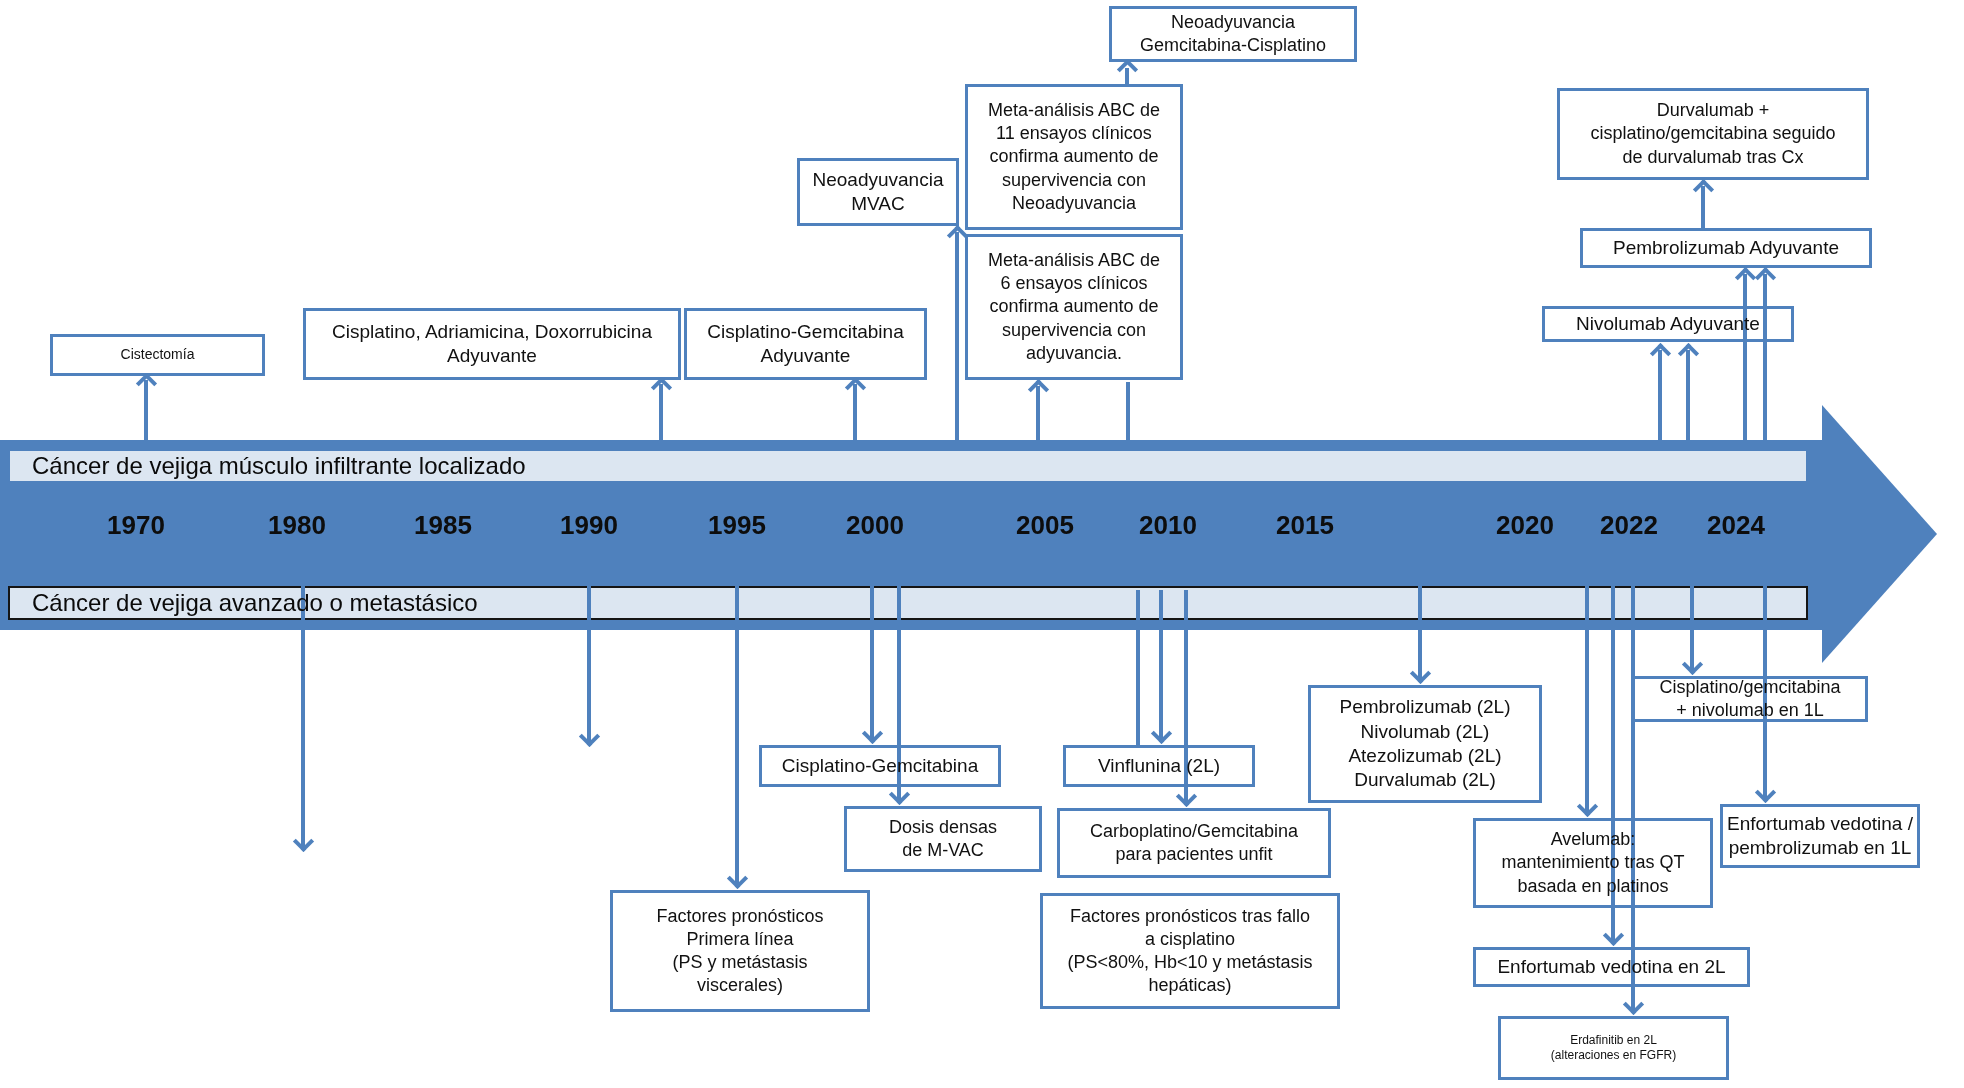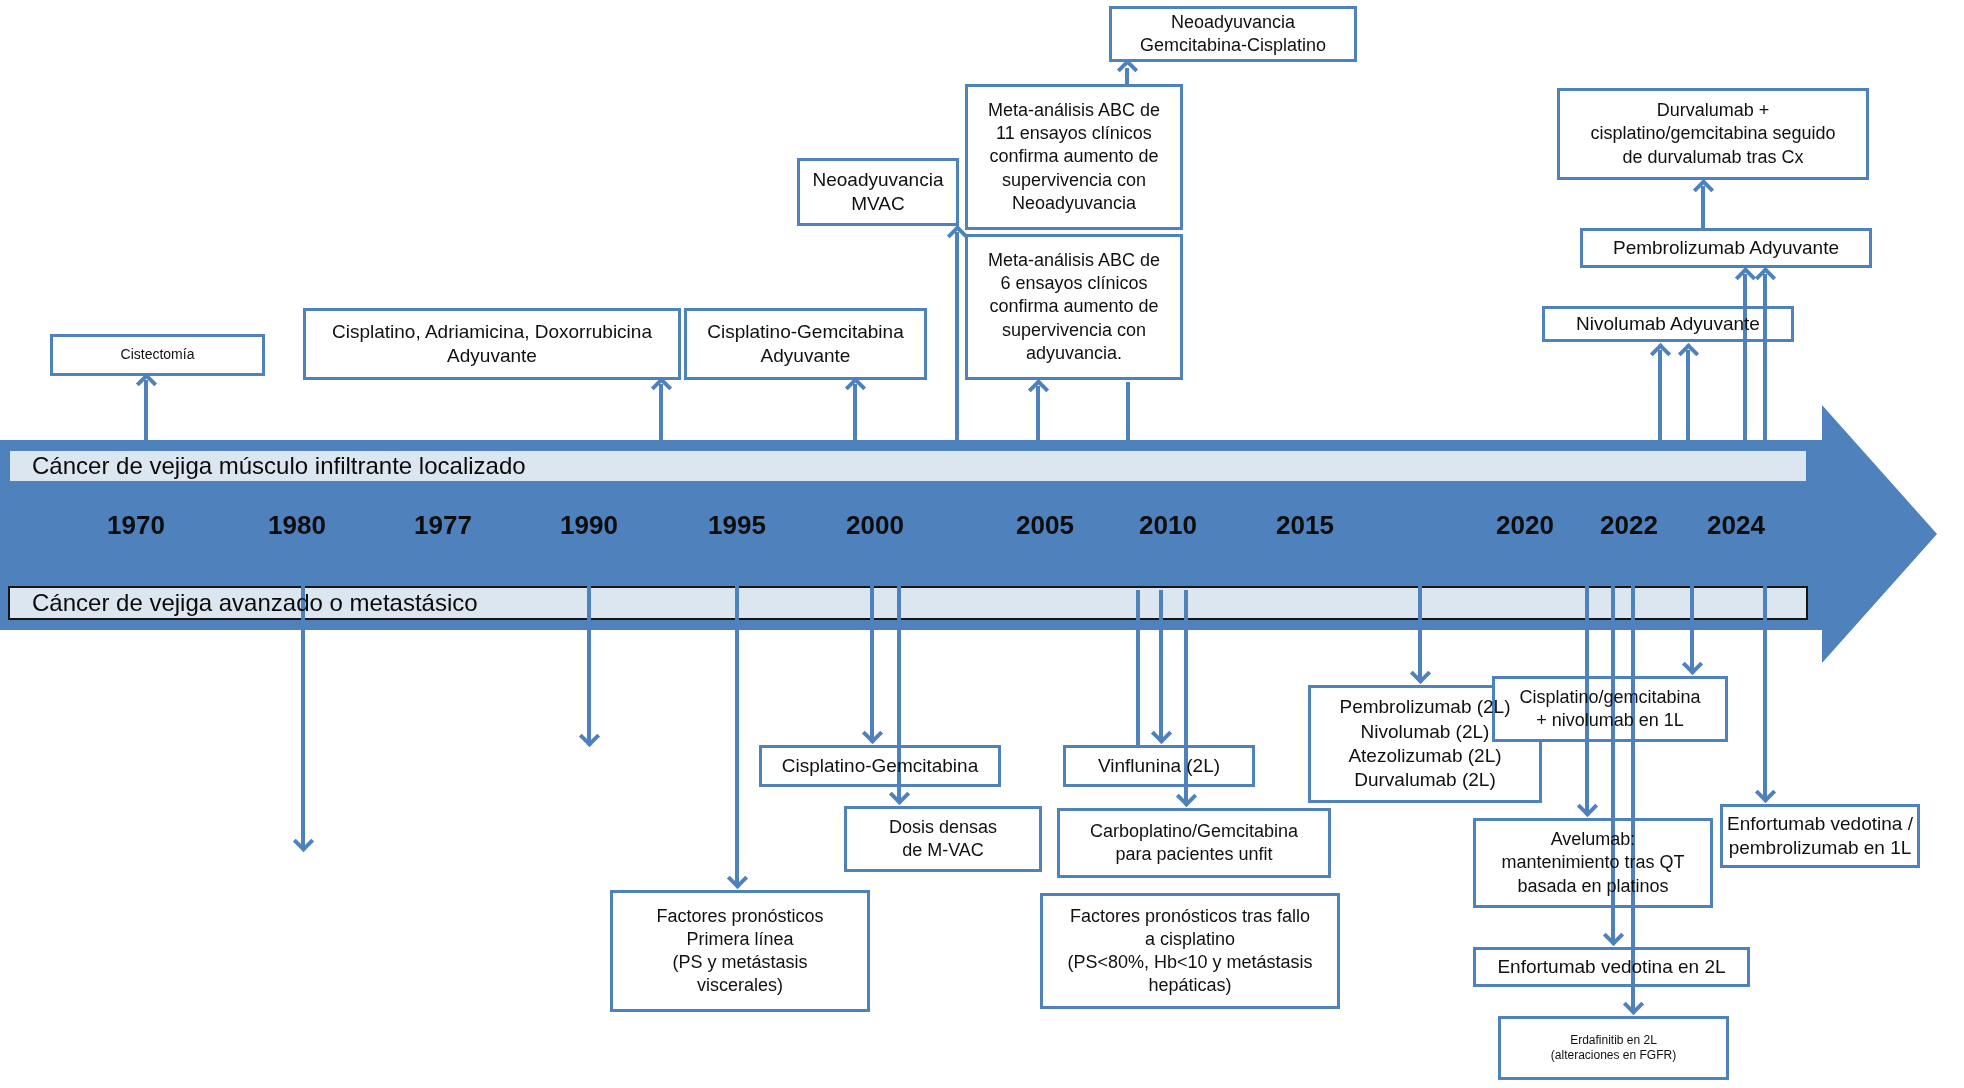--- a/index.html
+++ b/index.html
@@ -42,21 +42,21 @@
 
   <div class="band band-top">
     <span>Cáncer de vejiga músculo infiltrante localizado</span>
   </div>
   <div class="band band-bottom">
     <span>Cáncer de vejiga avanzado o metastásico</span>
   </div>
 
   <span class="year" style="left:136px">1970</span>
   <span class="year" style="left:297px">1980</span>
-  <span class="year" style="left:443px">1977</span>
+  <span class="year" style="left:443px">1985</span>
   <span class="year" style="left:589px">1990</span>
   <span class="year" style="left:737px">1995</span>
   <span class="year" style="left:875px">2000</span>
   <span class="year" style="left:1045px">2005</span>
   <span class="year" style="left:1168px">2010</span>
   <span class="year" style="left:1305px">2015</span>
   <span class="year" style="left:1525px">2020</span>
   <span class="year" style="left:1629px">2022</span>
   <span class="year" style="left:1736px">2024</span>
 
@@ -130,21 +130,21 @@
 a cisplatino
 (PS&lt;80%, Hb&lt;10 y metástasis
 hepáticas)</span>
     </div>
   <div class="box" style="left:1308px;top:685px;width:234px;height:118px;font-size:19px">
     <span>Pembrolizumab (2L)
 Nivolumab (2L)
 Atezolizumab (2L)
 Durvalumab (2L)</span>
     </div>
-  <div class="box" style="left:1492px;top:676px;width:236px;height:66px;font-size:18px">
+  <div class="box" style="left:1632px;top:676px;width:236px;height:46px;font-size:18px">
     <span>Cisplatino/gemcitabina
 + nivolumab en 1L</span>
     </div>
   <div class="box" style="left:1473px;top:818px;width:240px;height:90px;font-size:18px">
     <span>Avelumab:
 mantenimiento tras QT
 basada en platinos</span>
     </div>
   <div class="box" style="left:1473px;top:947px;width:277px;height:40px;font-size:19px">
     <span>Enfortumab vedotina en 2L</span>

